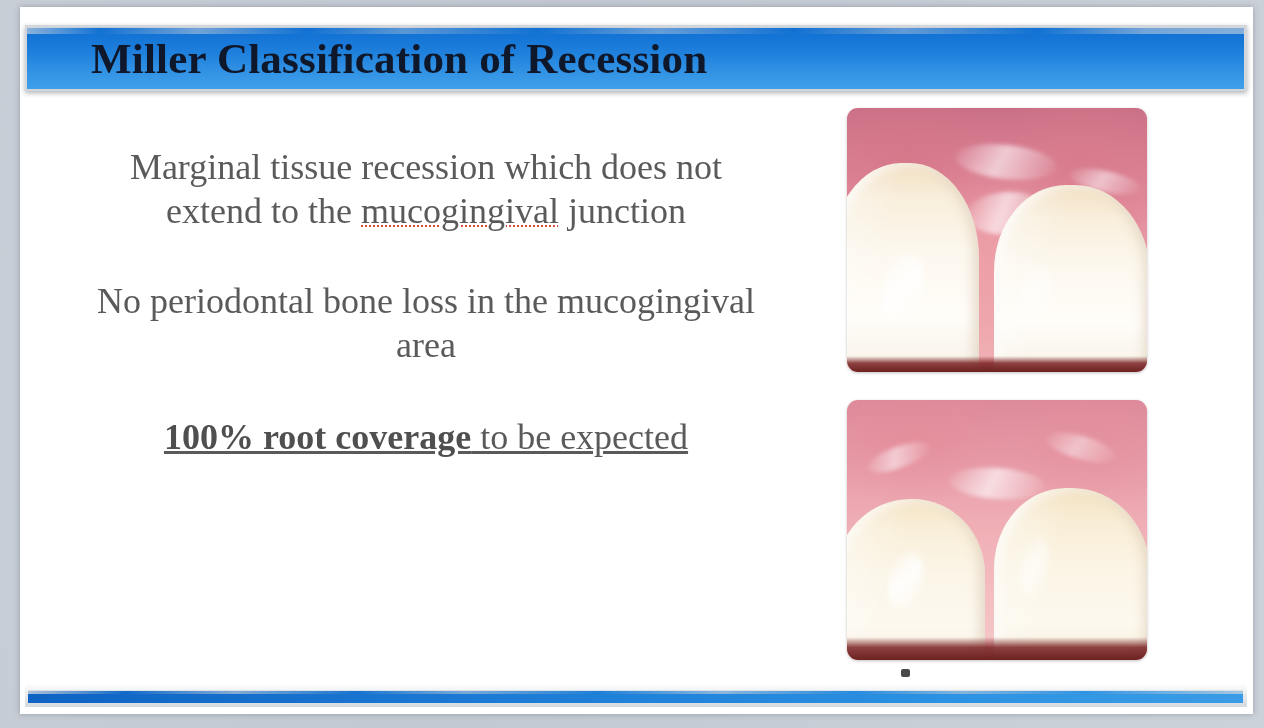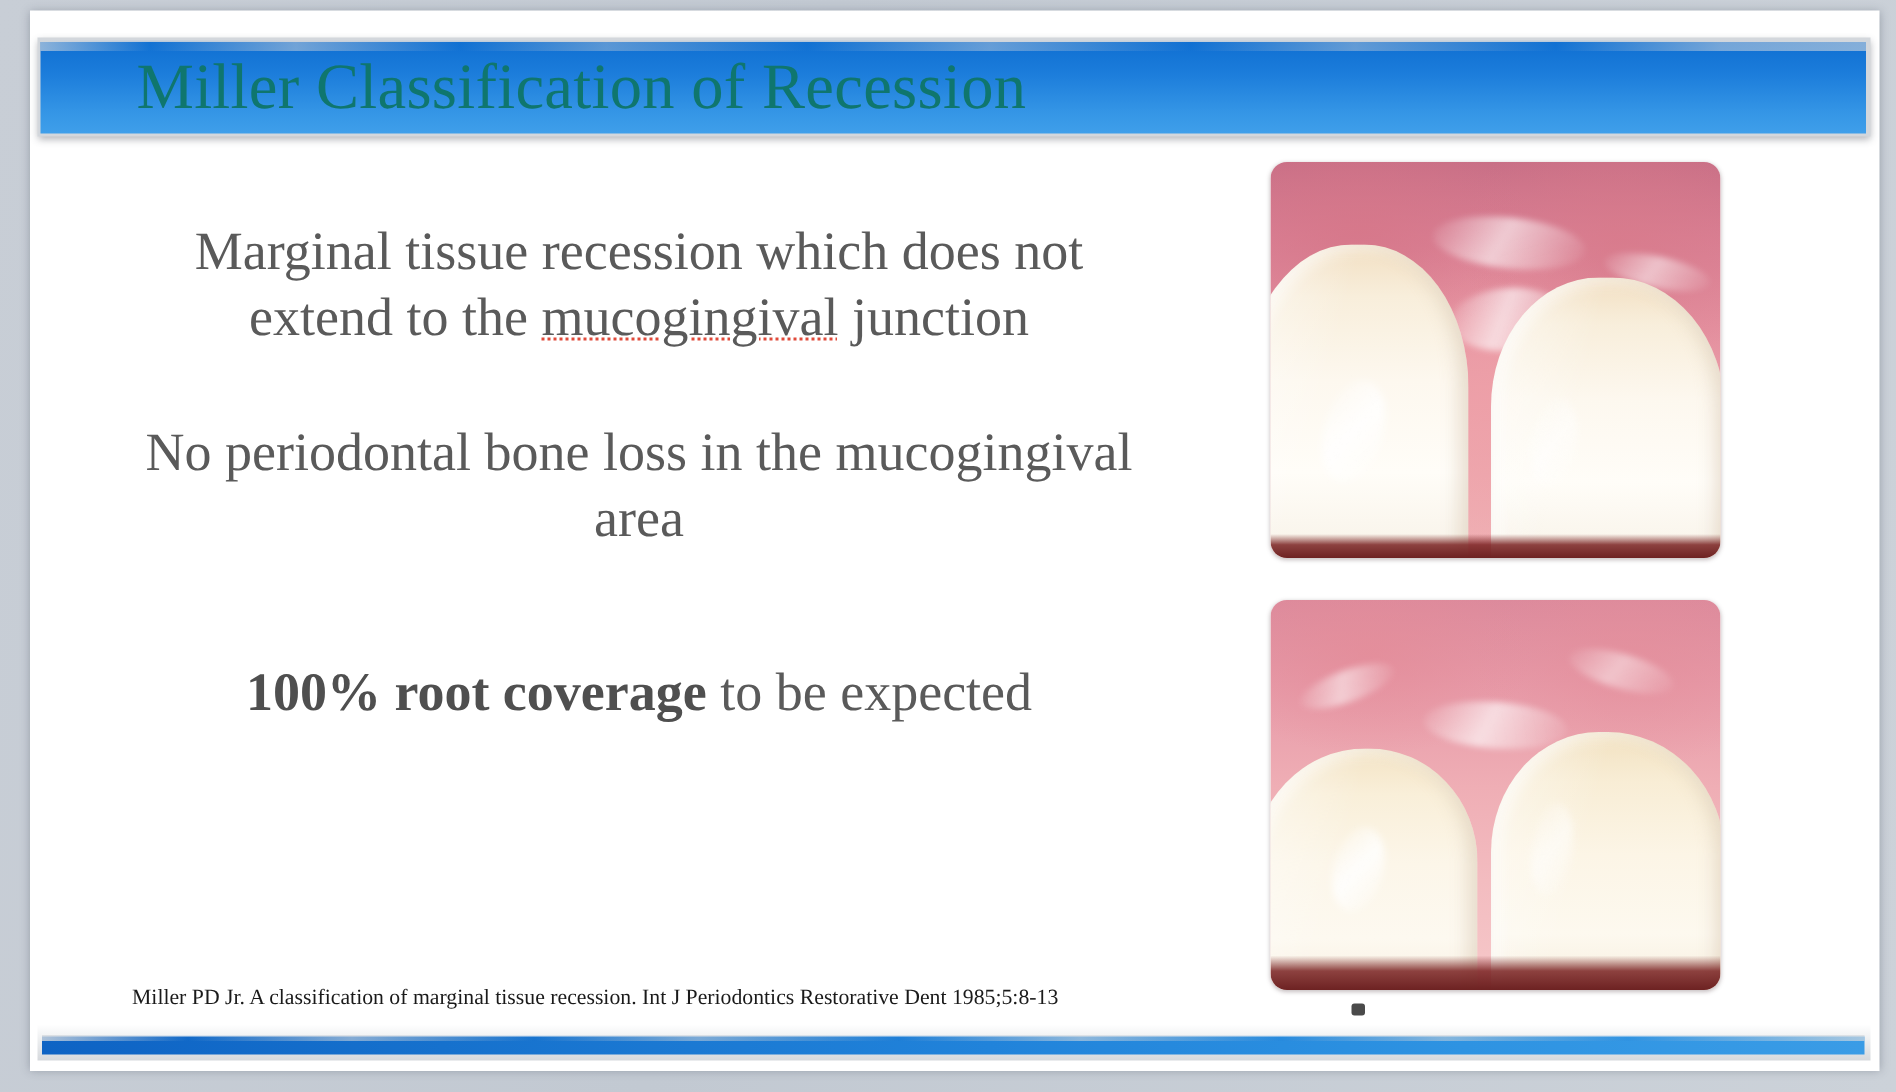--- a/index.html
+++ b/index.html
@@ -69,23 +69,23 @@
       rgba(198,206,216,0.6) 72%, rgba(25,120,210,0.18) 83%,
       rgba(206,213,221,0.7) 92%, rgba(210,216,222,0.8) 100%);
     opacity: 0.75;
   }
   #title-text {
     position: absolute;
     left: 66px;
     top: 3px;
     height: 61px;
     line-height: 61px;
-    color: #0f766e;
+    color: #0f172a;
     font-size: 43px;
-    font-weight: normal;
+    font-weight: bold;
     white-space: nowrap;
     letter-spacing: 0.2px;
   }
 
   
   #body-column {
     position: absolute;
     left: 60px;
     top: 96px;
     width: 692px;
@@ -101,21 +101,21 @@
   }
   .body-para {
     font-size: 36px;
     line-height: 44px;
     color: #5a5a5a;
     margin: 0;
     font-weight: normal;
   }
   #para-1 { margin-top: 42px; }
   #para-2 { margin-top: 46px; }
-  #para-3 { margin-top: 72px; }
+  #para-3 { margin-top: 48px; text-decoration: underline; }
   .spellcheck {
     text-decoration: underline;
     text-decoration-style: dotted;
     text-decoration-color: #e04a3a;
     text-decoration-thickness: 1.5px;
     text-underline-offset: 2px;
   }
   .strong-inline { font-weight: bold; color: #4f4f4f; }
 
   
@@ -244,21 +244,20 @@
     <div id="body-column">
 
 
       <p id="para-1" class="body-para"><span>Marginal tissue recession which does not extend to the </span><span class="spellcheck">mucogingival</span><span> junction</span></p>
 
       <p id="para-2" class="body-para">No periodontal bone loss in the mucogingival area</p>
 
       <p id="para-3" class="body-para"><span class="strong-inline">100% root coverage</span><span> to be expected</span></p>
     </div>
 
-    <div id="citation">Miller PD Jr. A classification of marginal tissue recession. Int J Periodontics Restorative Dent 1985;5:8-13</div>
 
     <div id="photo-top" class="photo">
       <div class="photo-inner">
         <div class="gingiva" style="height:100%;"></div>
 
         <div class="gingiva-shine" style="left:2%; top:26%; width:24%; height:9%; transform:rotate(-14deg);"></div>
         <div class="gingiva-shine" style="left:36%; top:14%; width:34%; height:13%; transform:rotate(6deg); opacity:0.8;"></div>
         <div class="gingiva-shine" style="left:74%; top:24%; width:24%; height:8%; transform:rotate(12deg); opacity:0.7;"></div>
         <div class="gingiva-shine" style="left:40%; top:32%; width:26%; height:16%; transform:rotate(-4deg); opacity:0.85;"></div>
 

